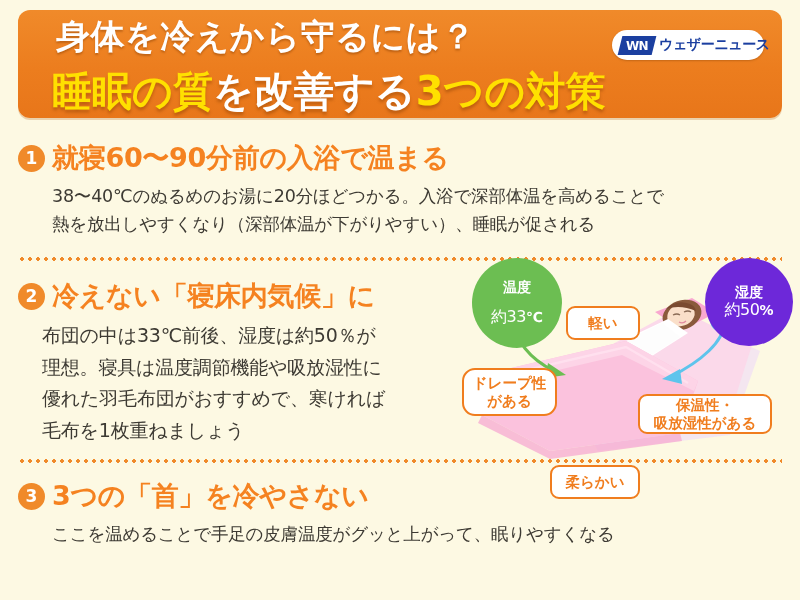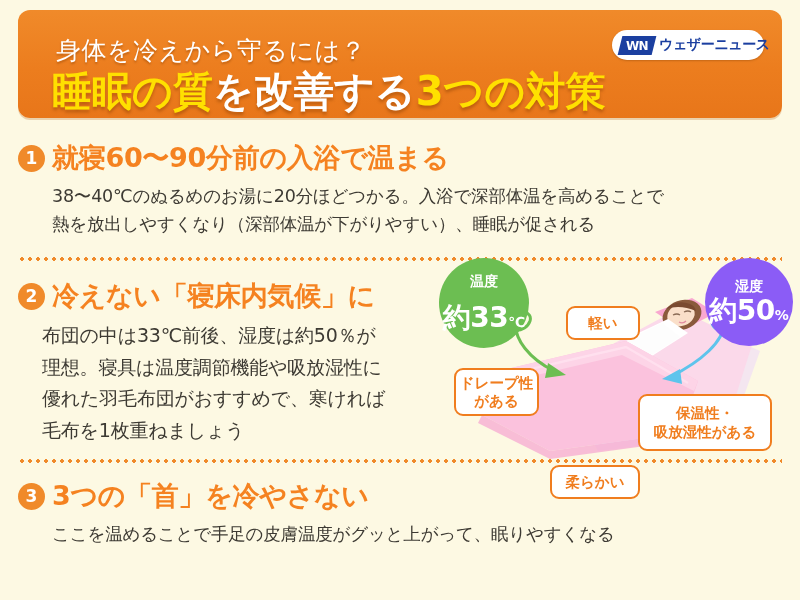--- a/index.html
+++ b/index.html
@@ -29,23 +29,23 @@
     top: 10px;
     width: 764px;
     height: 108px;
     border-radius: 12px;
     background: linear-gradient(180deg, #f08a2a 0%, #ec7d1e 55%, #e8761a 100%);
     box-shadow: 0 2px 0 rgba(180,90,10,0.25);
   }
   .header-line1 {
     position: absolute;
     left: 38px;
-    top: 24px;
-    font-size: 25px;
-    font-weight: normal;
+    top: 4px;
+    font-size: 34px;
+    font-weight: bold;
     color: #ffffff;
     letter-spacing: 0.5px;
     text-shadow: 0 2px 2px rgba(140,65,5,0.45);
     white-space: nowrap;
   }
   .header-line2 {
     position: absolute;
     left: 34px;
     top: 54px;
     font-size: 40px;
@@ -163,23 +163,23 @@
     border-radius: 50%;
     display: flex;
     flex-direction: column;
     align-items: center;
     justify-content: center;
     color: #ffffff;
     text-align: center;
     line-height: 1.05;
   }
   .bubble-green { background: #6cbe52; }
-  .bubble-blue  { background: #8b5cf6; justify-content: center; }
+  .bubble-blue  { background: #6d28d9; justify-content: center; }
   .bub-label { font-size: 14px; font-weight: bold; margin-bottom: 2px; }
-  .bub-value { font-size: 28px; font-weight: bold; letter-spacing: -0.5px; }
+  .bub-value { font-size: 16px; font-weight: normal; letter-spacing: -0.5px; }
   .bub-unit  { font-size: 14px; font-weight: bold; }
 
   .tag {
     position: absolute;
     background: #ffffff;
     border: 2.2px solid #f07d1e;
     border-radius: 9px;
     color: #f07d1e;
     font-size: 14.5px;
     font-weight: bold;
@@ -278,48 +278,48 @@
         <path d="M68 62 C 76 80, 96 78, 100 66 C 103 56, 88 54, 86 66 C 83 84, 100 104, 124 116"></path>
       </g>
       <polygon points="118,108 136,120 115,123" fill="#6cbe52"></polygon>
 
       <g fill="none" stroke="#5ec4ec" stroke-width="3" stroke-linecap="round">
         <path d="M306 60 C 300 78, 284 78, 282 68 C 280 58, 294 56, 294 68 C 294 86, 272 106, 240 122"></path>
       </g>
       <polygon points="250,114 232,124 252,129" fill="#5ec4ec"></polygon>
     </svg>
 
-    <div class="bubble bubble-green" style="left:9px; top:3px; width:90px; height:90px;gap:12px;">
+    <div class="bubble bubble-green" style="left:42px; top:3px; width:90px; height:90px;gap:12px;">
       <div class="bub-label">温度</div>
       <div>
         <span class="bub-value">約33</span><span class="bub-unit">℃</span>
       </div>
     </div>
 
     <div class="bubble bubble-blue" style="left:275px; top:3px; width:88px; height:88px;">
       <div class="bub-label">湿度</div>
       <div>
         <span class="bub-value">約50</span><span class="bub-unit">%</span>
       </div>
     </div>
 
     <div class="tag" style="left:136px; top:51px; width:74px; height:34px;">
       <div>軽い</div>
     </div>
 
-    <div class="tag" style="left:24px; top:113px; width:85px; height:48px;">
+    <div class="tag" style="left:32px; top:113px; width:95px; height:48px;border-radius:13px;">
       <div>ドレープ性</div>
       <div>がある</div>
     </div>
 
     <div class="tag" style="left:120px; top:183px; width:90px; height:34px;margin-top:27px;">
       <div>柔らかい</div>
     </div>
 
-    <div class="tag" style="left:208px; top:139px; width:134px; height:57px;">
+    <div class="tag" style="left:208px; top:139px; width:134px; height:40px;">
       <div>保温性・</div>
       <div>吸放湿性がある</div>
     </div>
   </div>
 
   <div class="divider" style="top:459px;"></div>
 
   <div class="section" style="left:18px; top:478px; width:760px;">
     <div class="sec-head">
       <div class="num-badge">3</div>

